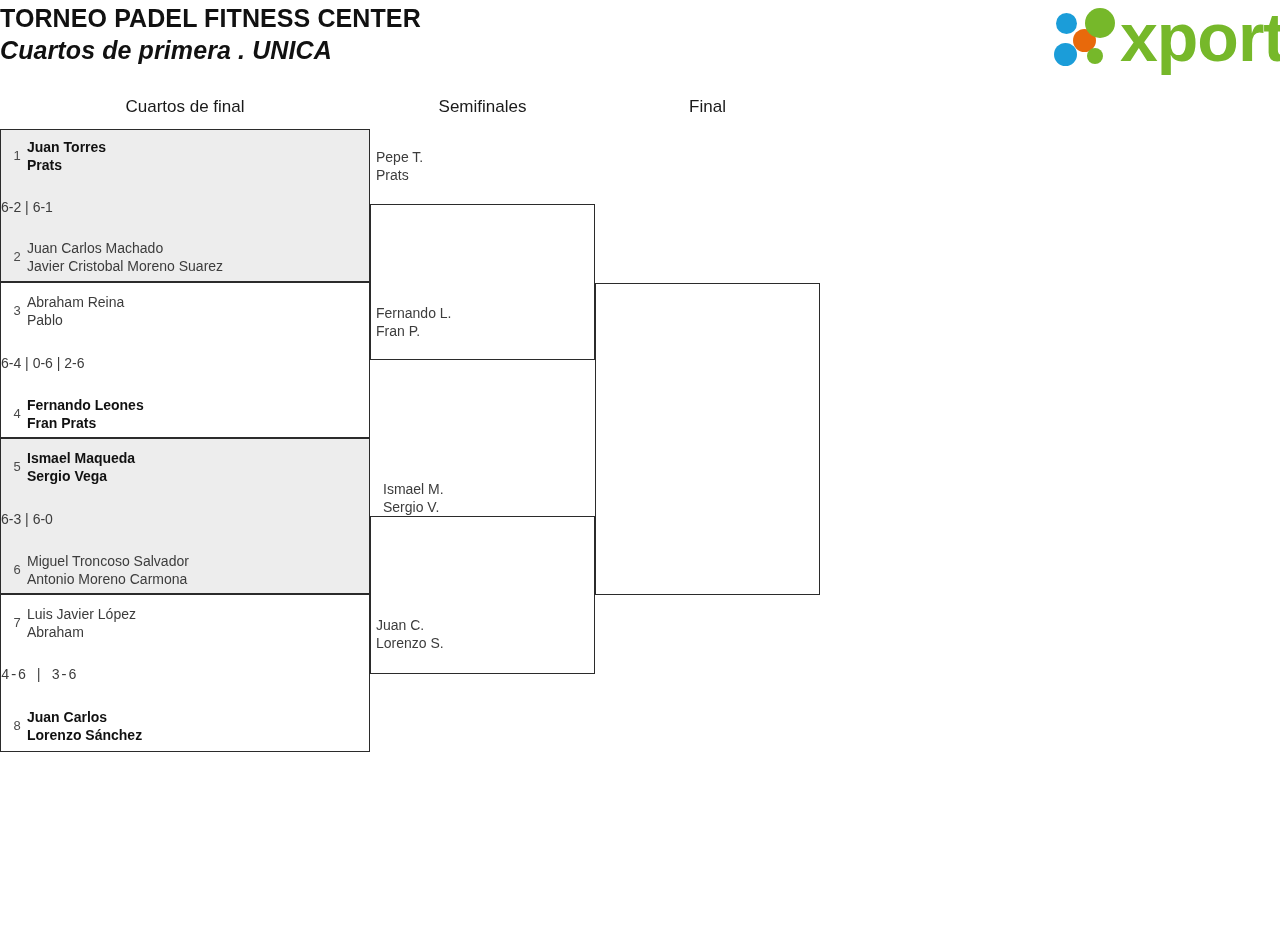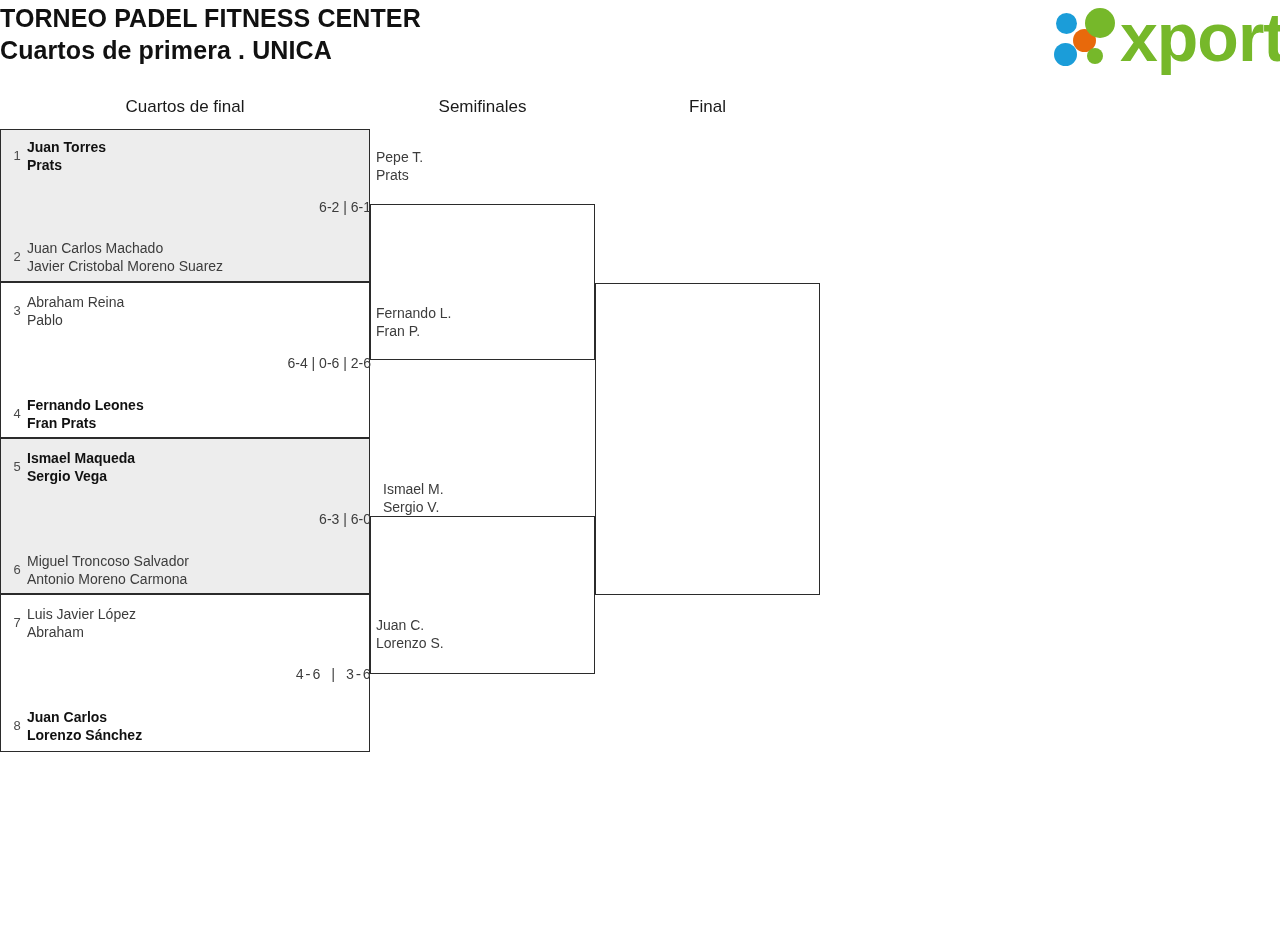--- a/index.html
+++ b/index.html
@@ -16,21 +16,21 @@
 
   
   .header { position: absolute; left: 0; top: 0; width: 1280px; height: 72px; }
   .title-block { position: absolute; left: 0; top: 2px; }
   .title-line1 {
     font-size: 25px; font-weight: 700; letter-spacing: .1px;
     line-height: 32px; color: #111111; white-space: nowrap;
   }
   .title-line2 {
     font-size: 25px; font-weight: 700; letter-spacing: .1px;
-    line-height: 32px; color: #111111; white-space: nowrap;
+    line-height: 32px; color: #111111; white-space: nowrap; font-style: italic;
   }
 
   
   .logo { position: absolute; left: 1052px; top: 6px; width: 224px; height: 62px; }
   .logo-dots { position: absolute; left: 0; top: 0; width: 76px; height: 60px; }
   .dot { position: absolute; border-radius: 50%; }
   .logo-word {
     position: absolute; left: 68px; top: 2px;
     font-size: 68px; font-weight: 700; letter-spacing: -1px;
     line-height: 58px; color: #76b82a;
@@ -61,21 +61,21 @@
     text-align: center; line-height: 16px;
   }
   .names {
     position: absolute; left: 26px; right: 6px;
     font-size: 14px; line-height: 18px; color: #3c3c3c;
   }
   .names.win { color: #111111; font-weight: 700; }
   .nm { display: block; white-space: nowrap; }
 
   .score {
-    position: absolute; left: 0; width: 370px; text-align: right;
+    position: absolute; left: 0; width: 370px; text-align: left;
     font-size: 14px; line-height: 18px; color: #3c3c3c;
   }
 
   
   .conn {
     position: absolute;
     border: 1px solid #2b2b2b;
     background: transparent;
   }
 

